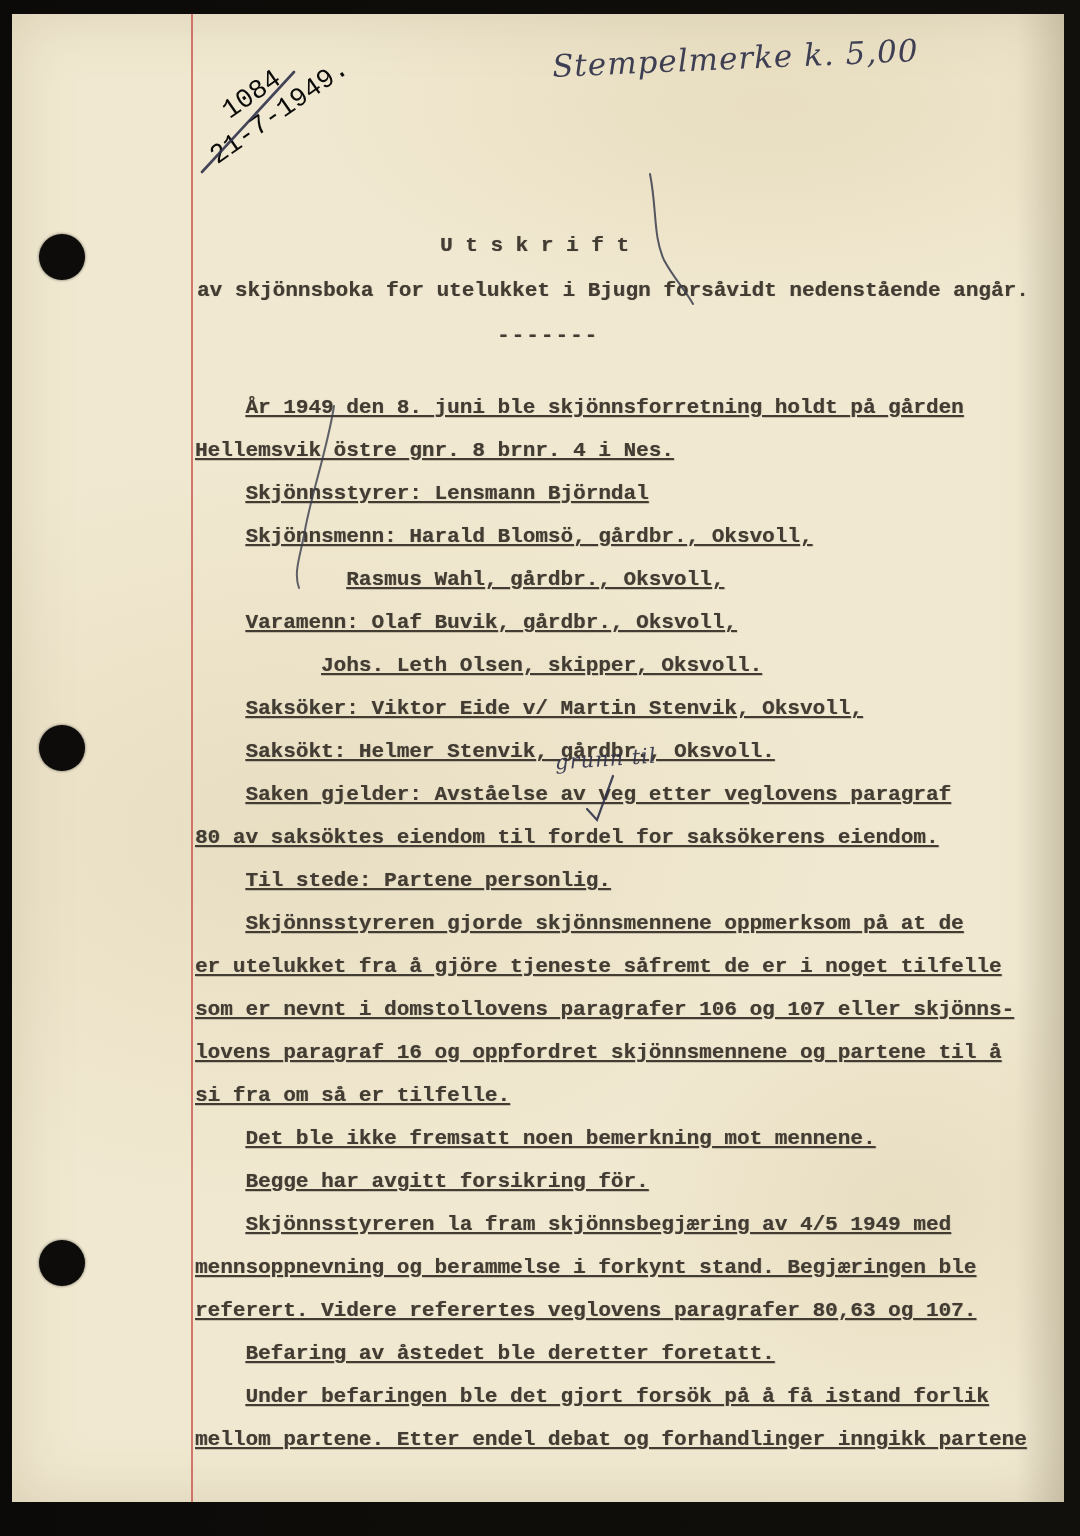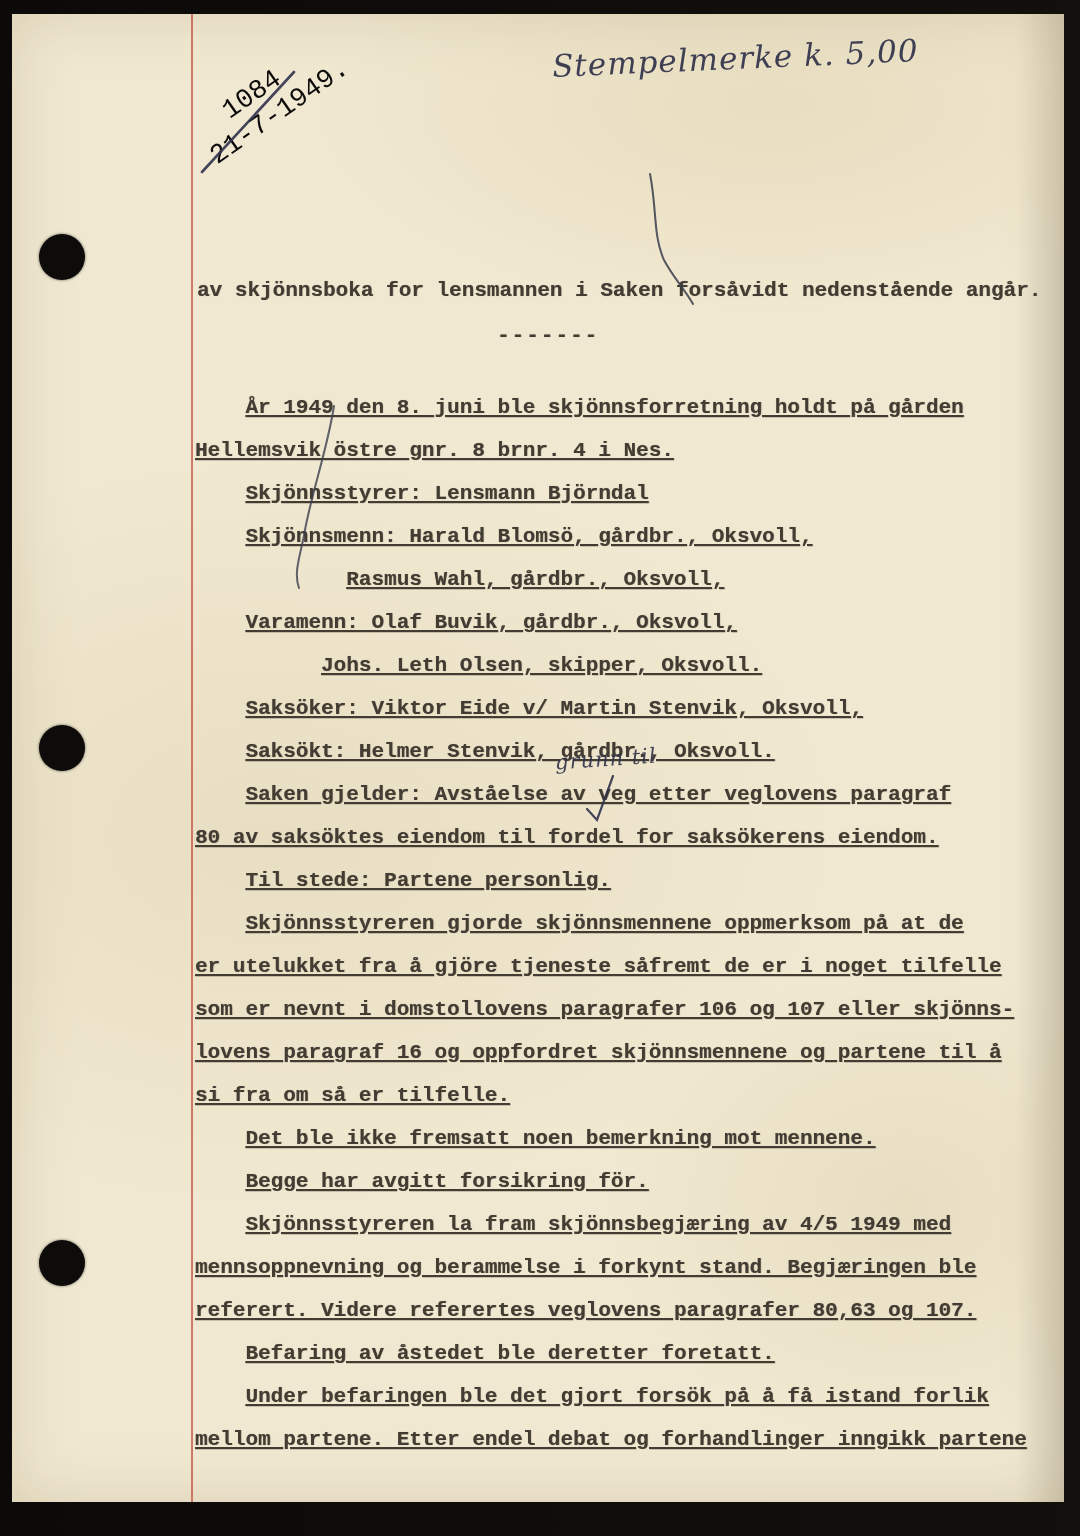--- a/index.html
+++ b/index.html
@@ -72,22 +72,23 @@
     <div class="hole h2"></div>
     <div class="hole h3"></div>
 
     <div class="hand stamp-note">Stempelmerke k. 5,00</div>
 
     <div class="journal">
       <div class="no">1084</div>
       <div class="date">21-7-1949.</div>
     </div>
 
+    <div class="typed doc-title">U t s k r i f t</div>
 
-    <div class="typed doc-subtitle">av skjönnsboka for lensmannen i Saken forsåvidt nedenstående angår.</div>
+    <div class="typed doc-subtitle">av skjönnsboka for utelukket i Bjugn forsåvidt nedenstående angår.</div>
 
     <div class="typed doc-divider">-------</div>
 
     <div class="typed typed-body"><div class="line" style="padding-left: 4ch;">År 1949 den 8. juni ble skjönnsforretning holdt på gården</div><div class="line" style="padding-left: 0ch;">Hellemsvik östre gnr. 8 brnr. 4 i Nes.</div><div class="line" style="padding-left: 4ch;">Skjönnsstyrer: Lensmann Björndal</div><div class="line" style="padding-left: 4ch;">Skjönnsmenn: Harald Blomsö, gårdbr., Oksvoll,</div><div class="line" style="padding-left: 12ch;">Rasmus Wahl, gårdbr., Oksvoll,</div><div class="line" style="padding-left: 4ch;">Varamenn: Olaf Buvik, gårdbr., Oksvoll,</div><div class="line" style="padding-left: 10ch;">Johs. Leth Olsen, skipper, Oksvoll.</div><div class="line" style="padding-left: 4ch;">Saksöker: Viktor Eide v/ Martin Stenvik, Oksvoll,</div><div class="line" style="padding-left: 4ch;">Saksökt: Helmer Stenvik, gårdbr., Oksvoll.</div><div class="line" style="padding-left: 4ch;">Saken gjelder: Avståelse av veg etter veglovens paragraf</div><div class="line" style="padding-left: 0ch;">80 av saksöktes eiendom til fordel for saksökerens eiendom.</div><div class="line" style="padding-left: 4ch;">Til stede: Partene personlig.</div><div class="line" style="padding-left: 4ch;">Skjönnsstyreren gjorde skjönnsmennene oppmerksom på at de</div><div class="line" style="padding-left: 0ch;">er utelukket fra å gjöre tjeneste såfremt de er i noget tilfelle</div><div class="line" style="padding-left: 0ch;">som er nevnt i domstollovens paragrafer 106 og 107 eller skjönns-</div><div class="line" style="padding-left: 0ch;">lovens paragraf 16 og oppfordret skjönnsmennene og partene til å</div><div class="line" style="padding-left: 0ch;">si fra om så er tilfelle.</div><div class="line" style="padding-left: 4ch;">Det ble ikke fremsatt noen bemerkning mot mennene.</div><div class="line" style="padding-left: 4ch;">Begge har avgitt forsikring för.</div><div class="line" style="padding-left: 4ch;">Skjönnsstyreren la fram skjönnsbegjæring av 4/5 1949 med</div><div class="line" style="padding-left: 0ch;">mennsoppnevning og berammelse i forkynt stand. Begjæringen ble</div><div class="line" style="padding-left: 0ch;">referert. Videre referertes veglovens paragrafer 80,63 og 107.</div><div class="line" style="padding-left: 4ch;">Befaring av åstedet ble deretter foretatt.</div><div class="line" style="padding-left: 4ch;">Under befaringen ble det gjort forsök på å få istand forlik</div><div class="line" style="padding-left: 0ch;">mellom partene. Etter endel debat og forhandlinger inngikk partene</div></div>
 
     <div class="hand insertion-note">grunn til</div>
 
     <svg class="pen" width="1052" height="1488" viewBox="0 0 1052 1488">
 
       <path d="M190,158 L282,58" stroke="#30324a" stroke-width="2.6" fill="none" stroke-linecap="round" opacity=".9"></path>

